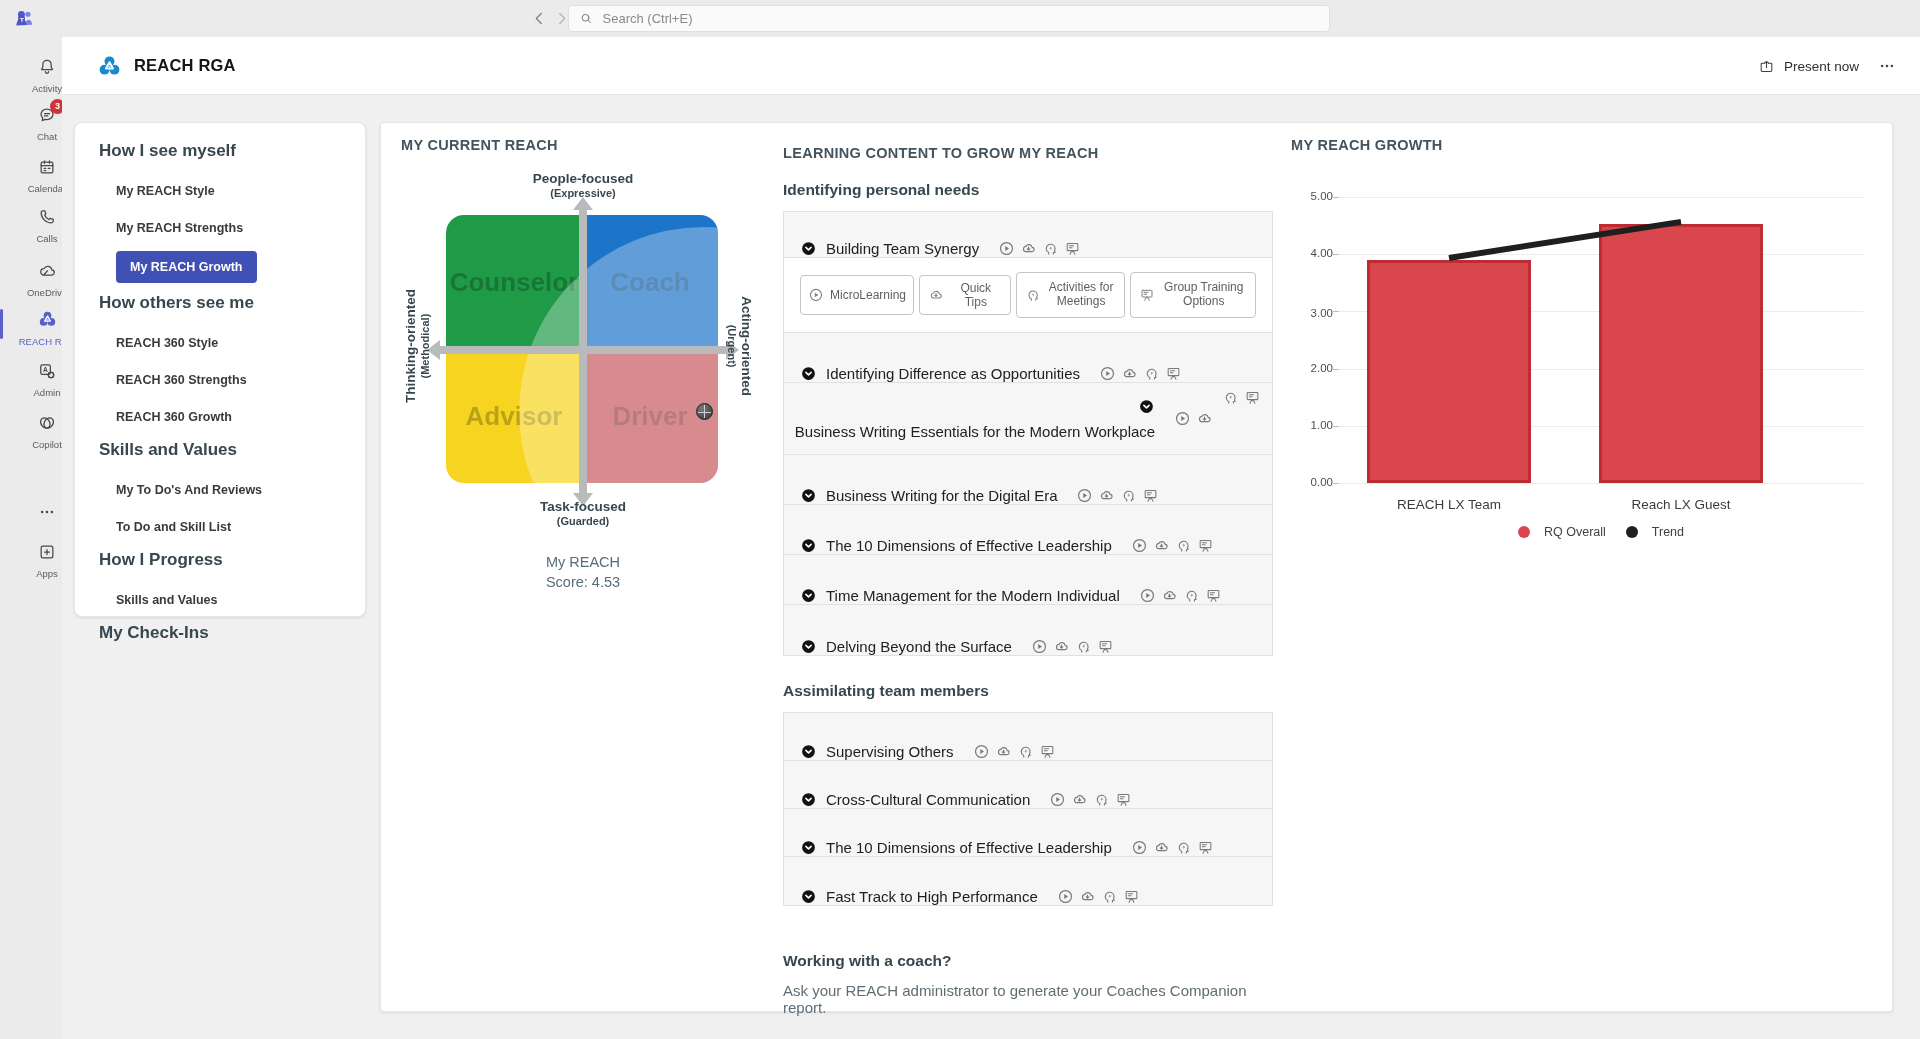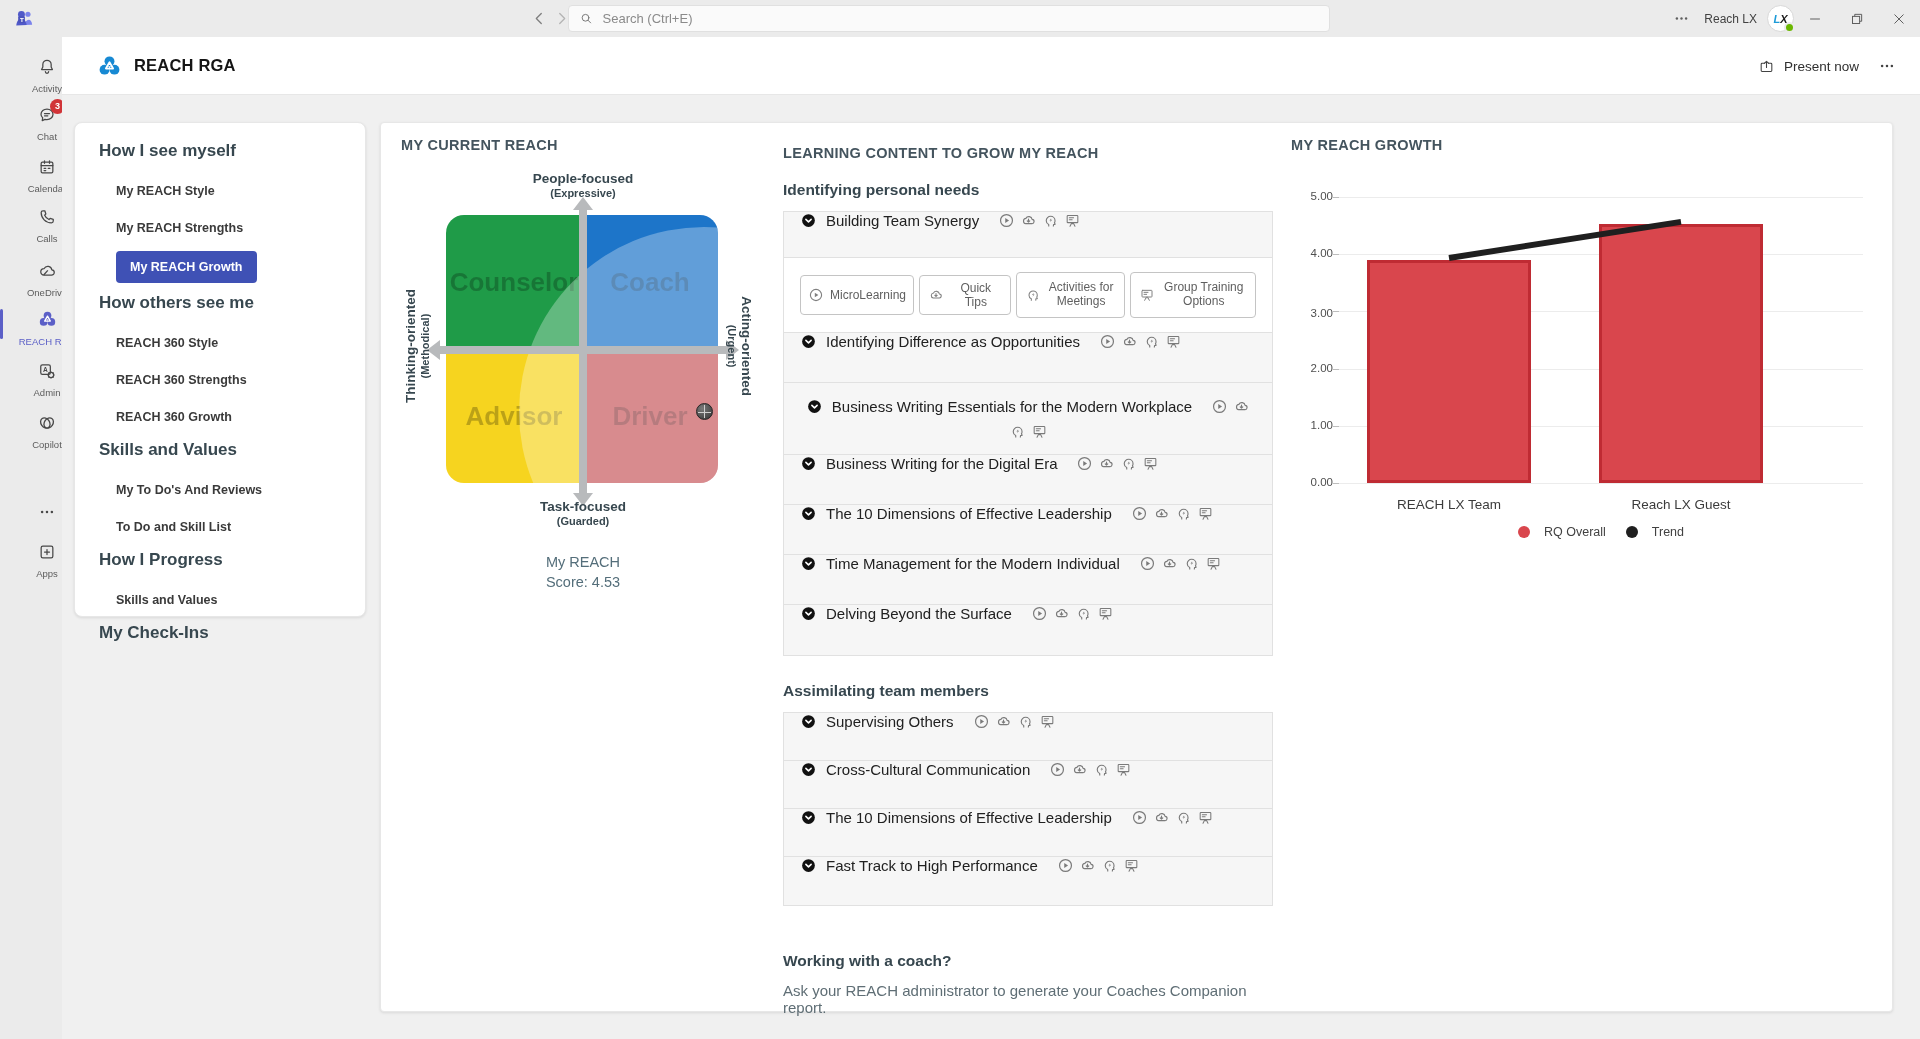--- a/index.html
+++ b/index.html
@@ -83,29 +83,29 @@
   .marker:before, .marker:after { content:""; position:absolute; background:#cfcfcf; }
   .marker:before { left:50%; top:1px; bottom:1px; width:1px; }
   .marker:after  { top:50%; left:1px; right:1px; height:1px; }
   .score { position:absolute; left:34px; top:430px; width:300px; text-align:center; font-size:14.5px; color:#546e7a; line-height:1.35; }
 
   
   .col-learning { position:absolute; left:402px; top:0; width:490px; }
   .col-learning .colhead { margin-top:22px; }
   .subhead { font-size:15.5px; font-weight:bold; color:#37474f; }
   .course-list { border:1px solid #e1e1e1; margin-top:12px; }
-  .course-row { background:#f6f6f6; border-bottom:1px solid #e1e1e1; display:flex; align-items:flex-start;
+  .course-row { background:#f6f6f6; border-bottom:1px solid #e1e1e1; display:flex; align-items:flex-end;
                 padding:0 16px; gap:9px; height:50px; cursor:pointer; }
   .course-row:last-child { border-bottom:none; }
   .course-row.first { height:46px; }
   .course-title { font-size:15px; color:#212121; }
   .row-icons { display:flex; gap:5px; margin-left:10px; color:#7a7a7a; }
   .row-icons .ric { cursor:pointer; }
   .chev-ic { color:#111; flex:none; }
-  .course-row.wrap { height:72px; flex-wrap:wrap; justify-content:center; align-content:center; row-gap:8px; padding:6px 16px; }
+  .course-row.wrap { height:72px; flex-wrap:wrap; justify-content:center; align-content:center; row-gap:8px; padding:6px 16px;flex-direction:column; }
   .course-expand { background:#fff; border-bottom:1px solid #e1e1e1; padding:14px 16px; display:flex; gap:5px; align-items:center; }
   .lc-btn { border:1px solid #c4c4c4; border-radius:4px; background:#fff; color:#5f5f5f; font-size:12px;
             display:flex; align-items:center; justify-content:center; gap:6px; padding:0 8px; height:40px; cursor:pointer; text-align:center; }
   .lc-btn svg { color:#808080; flex:none; }
   .lc-btn.two { width:112px; height:46px; line-height:1.15; }
   .lc-btn.two.wide { width:130px; }
   .coach-h { margin-top:46px; }
   .coach-p { margin-top:12px; font-size:15px; color:#5f6e75; }
 
   
@@ -236,46 +236,20 @@
         <use href="#i-back"></use>
       </svg>
     <svg class="nav-chev fwd ic" style="left:553px" viewBox="0 0 24 24">
         <use href="#i-fwd"></use>
       </svg>
     <div class="searchbox">
       <svg class="ic" width="15" height="15" viewBox="0 0 24 24">
           <use href="#i-search"></use>
         </svg>
       <input type="text" placeholder="Search (Ctrl+E)" style="">
-    </div>
-    <div class="tb-right">
-      <svg class="tb-dots ic" width="17" height="17" viewBox="0 0 24 24">
-          <use href="#i-dots"></use>
-        </svg>
-      <span class="tb-name">Reach LX</span>
-      <span class="tb-avatar">
-        <span class="l">L</span>
-          <span class="x">X</span>
-        <span class="presence"></span>
-      </span>
-      <span class="win-btn">
-          <svg class="ic" width="18" height="18" viewBox="0 0 24 24">
-            <use href="#i-min"></use>
-          </svg>
-        </span>
-      <span class="win-btn">
-          <svg class="ic" width="18" height="18" viewBox="0 0 24 24">
-            <use href="#i-max"></use>
-          </svg>
-        </span>
-      <span class="win-btn">
-          <svg class="ic" width="18" height="18" viewBox="0 0 24 24">
-            <use href="#i-close"></use>
-          </svg>
-        </span>
     </div>
   </div>
 
   <div class="rail">
     <div class="rail-item" style="top:20px">
       <span class="rail-ico"><svg class="ic" width="20" height="20" viewBox="0 0 24 24">
             <use href="#i-bell"></use>
           </svg></span>
       <span class="rail-lbl">Activity</span>
     </div>

